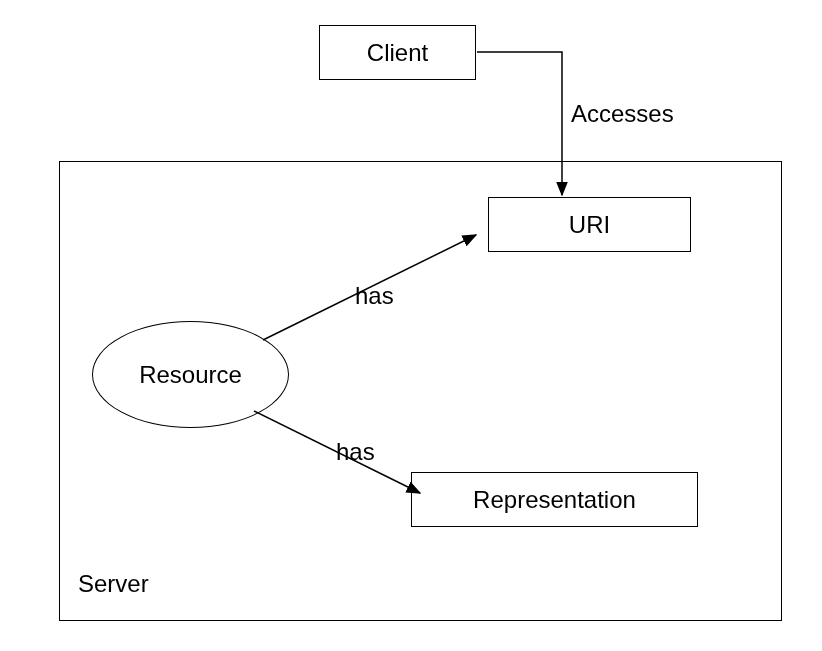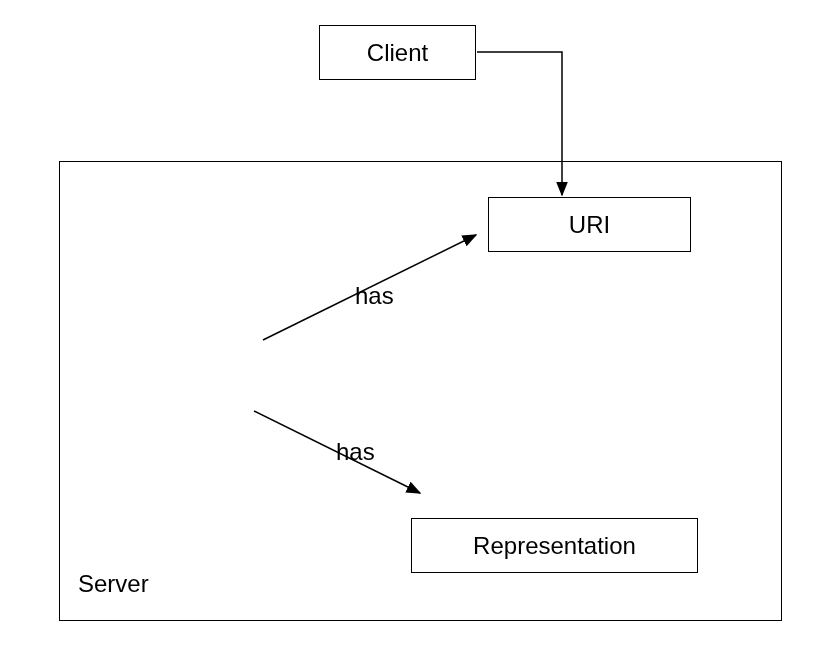--- a/index.html
+++ b/index.html
@@ -51,21 +51,21 @@
     }
     .uri-box {
       left: 478px;
       top: 197px;
       width: 203px;
       height: 55px;
       margin-left: 10px;
     }
     .representation-box {
       left: 411px;
-      top: 518px;
+      top: 472px;
       width: 287px;
       height: 55px;
     }
     .resource-ellipse {
       position: absolute;
       left: 92px;
       top: 321px;
       width: 197px;
       height: 107px;
       border: 1.5px solid #000;
@@ -114,21 +114,25 @@
   <div class="server-label">Server</div>
 
   <div class="box uri-box">
     <span>URI</span>
   </div>
 
   <div class="box representation-box">
     <span>Representation</span>
   </div>
 
+  <div class="resource-ellipse">
+    <span>Resource</span>
+  </div>
 
+  <div class="label accesses-label">Accesses</div>
   <div class="label has-label-1">has</div>
   <div class="label has-label-2">has</div>
 
   <svg class="arrows">
     <defs>
       <marker id="arrowhead" markerWidth="10" markerHeight="8" refX="9" refY="4" orient="auto">
         <polygon points="0 0, 10 4, 0 8" fill="#000"></polygon>
       </marker>
     </defs>
 

